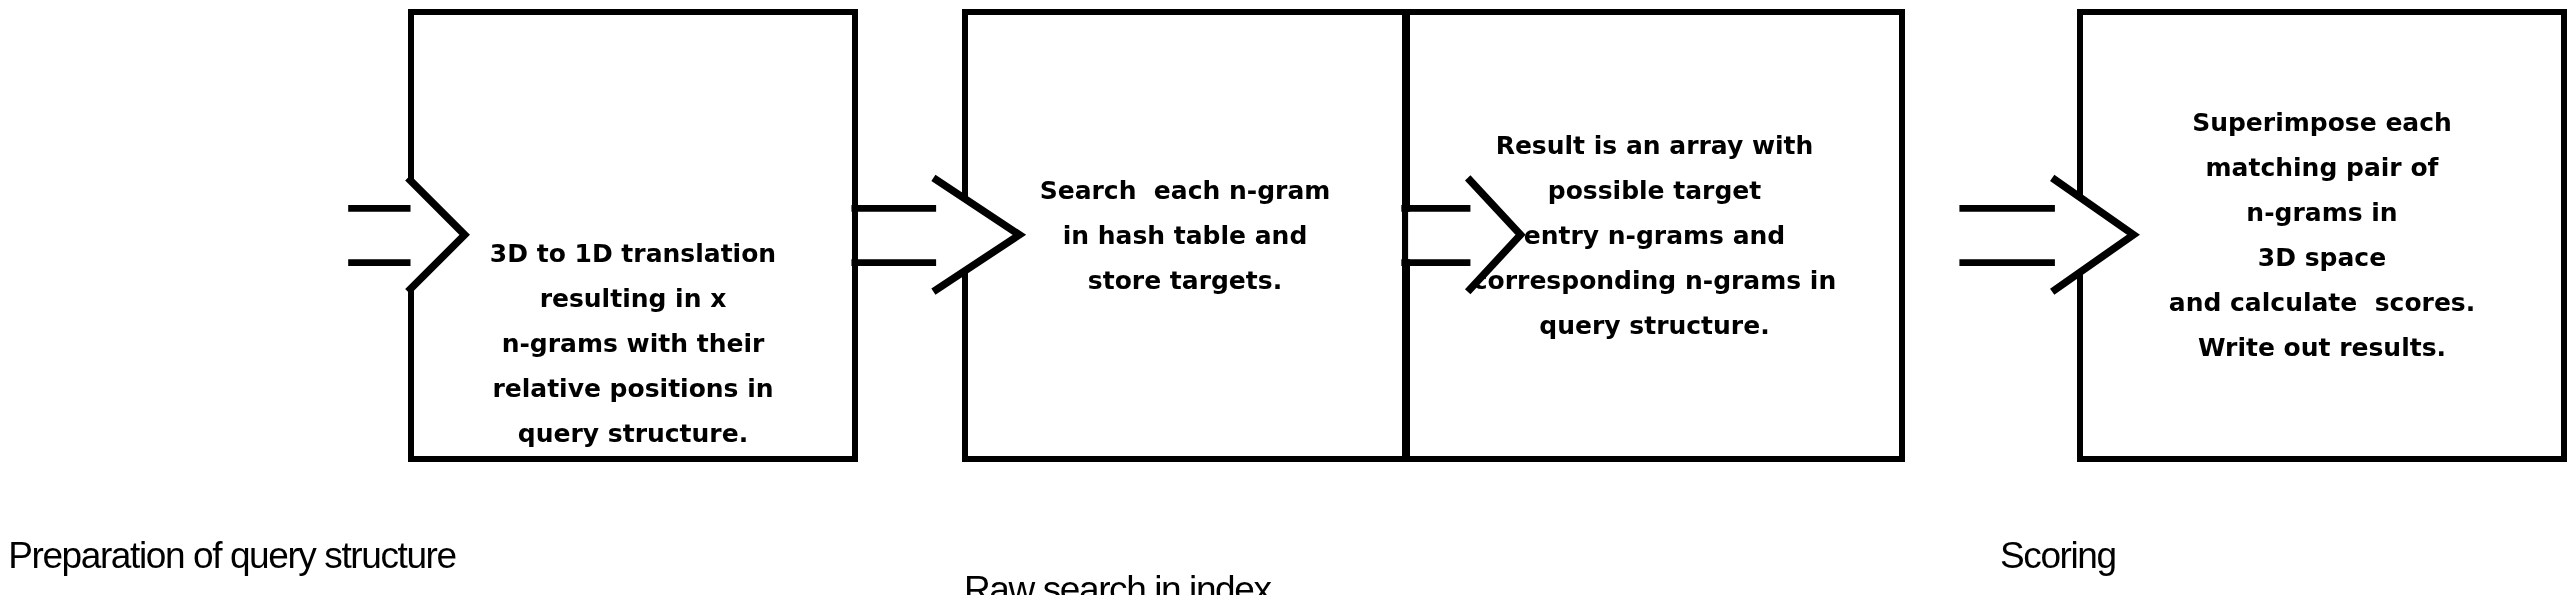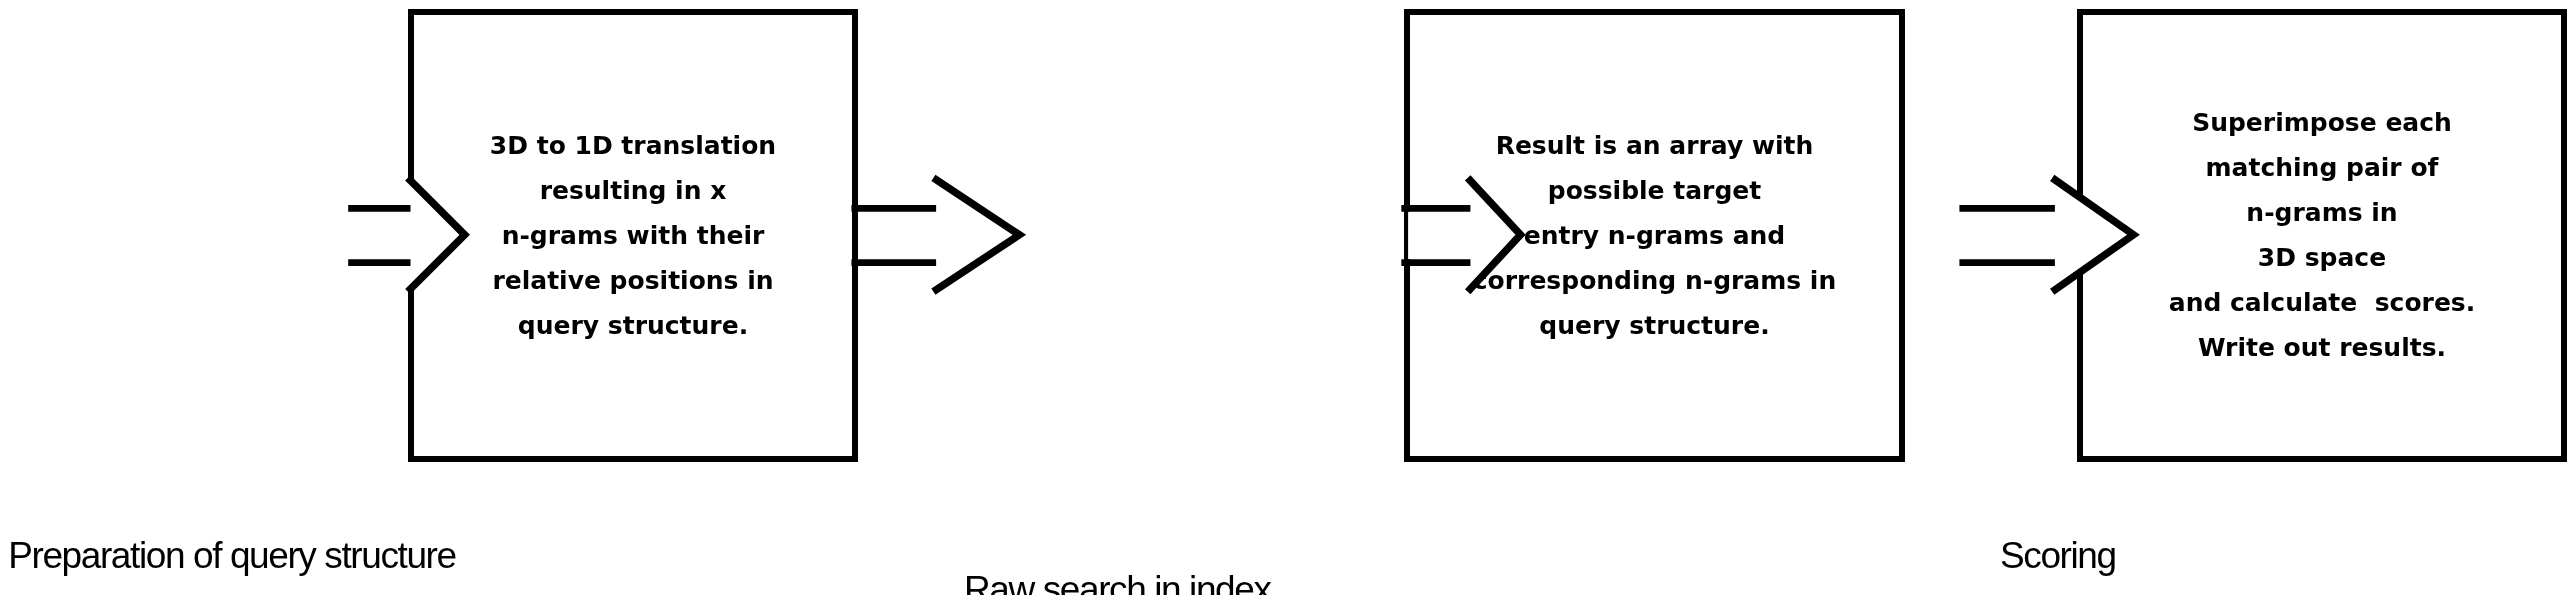--- a/index.html
+++ b/index.html
@@ -40,28 +40,33 @@
     color:#000;
     white-space:pre;
   }
 </style>
 </head>
 <body>
 
 <div id="canvas">
 
 
-  <div class="flow-box" style="left:408px;width:450px;">
+  <div class="flow-box" style="left:408px;width:450px;align-items:flex-end;">
     <div class="box-text">3D to 1D translation
 resulting in x
 n-grams with their
 relative positions in
 query structure.</div>
   </div>
 
+  <div class="flow-box" style="left:962px;width:446px;">
+    <div class="box-text">Search  each n-gram
+in hash table and
+store targets.</div>
+  </div>
 
   <div class="flow-box" style="left:1404px;width:501px;">
     <div class="box-text">Result is an array with
 possible target
 entry n-grams and
 corresponding n-grams in
 query structure.</div>
   </div>
 
   <div class="flow-box" style="left:2077px;width:490px;align-items:center;">

